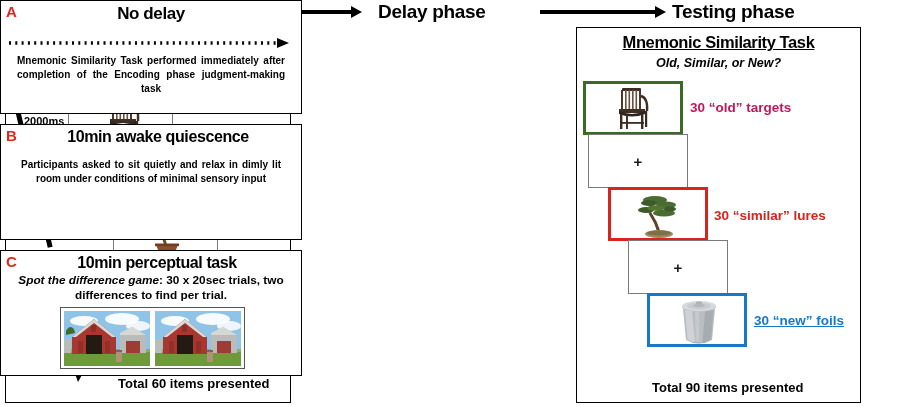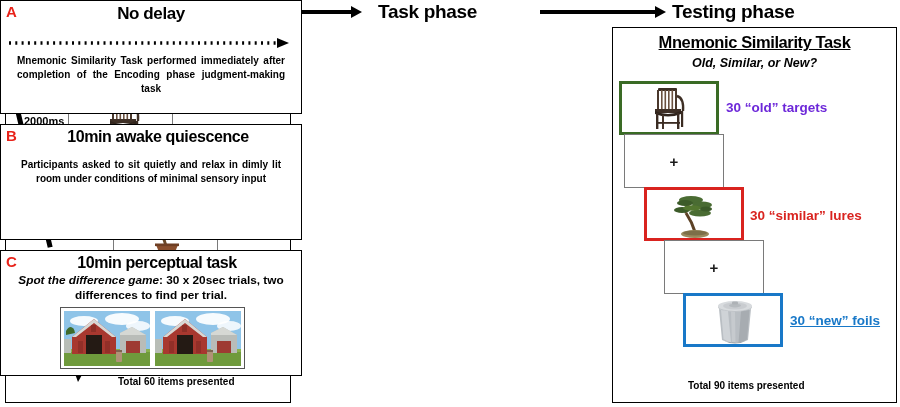--- a/index.html
+++ b/index.html
@@ -49,21 +49,21 @@
   
   .panel {
     position: absolute;
     border: 1.5px solid #000;
     background: #fff;
     box-sizing: border-box;
   }
   .panel-left   { left: 5px;   top: 27px; width: 286px; height: 376px; }
   .panel-mid    { left: 299px; top: 27px; width: 302px; height: 376px;
                   border: none; }
-  .panel-right  { left: 612px; top: 27px; width: 285px; height: 376px; }
+  .panel-right  { left: 576px; top: 27px; width: 285px; height: 376px; }
 
   .panel-heading {
     text-align: center;
     font-size: 16.5px; font-weight: bold;
     text-decoration: underline;
     letter-spacing: -0.4px;
     margin-top: 5px;
     white-space: nowrap;
   }
   .panel-sub {
@@ -91,27 +91,27 @@
   .timing-label {
     position: absolute;
     font-size: 11px; font-weight: bold;
     white-space: nowrap;
   }
   .count-label {
     position: absolute;
     font-size: 13.5px; font-weight: bold;
     white-space: nowrap;
   }
-  .count-green { color: #6d28d9; }
+  .count-green { color: #be185d; }
   .count-red   { color: #d9231f; }
   .count-blue  { color: #1878c8; text-decoration: underline; }
 
   .total-label {
     position: absolute;
-    font-size: 10px; font-weight: bold;
+    font-size: 13px; font-weight: bold;
     white-space: nowrap;
   }
 
   
   .diag-arrow { position: absolute; left: 0px; top: 80px; width: 90px; height: 280px; }
 
   
   .sub {
     position: absolute;
     border: 1.5px solid #000;
@@ -170,21 +170,21 @@
 <body>
 
 <div class="figure">
 
   <div class="phase-header">
     <div class="phase-title ph-encoding">Encoding phase</div>
     <div class="arrow-h arrow1">
       <div class="shaft"></div>
         <div class="head"></div>
     </div>
-    <div class="phase-title ph-delay">Task phase</div>
+    <div class="phase-title ph-delay">Delay phase</div>
     <div class="arrow-h arrow2">
       <div class="shaft"></div>
         <div class="head"></div>
     </div>
     <div class="phase-title ph-testing">Testing phase</div>
   </div>
 
   <div class="panel panel-left">
     <div class="panel-heading">Judgment-making task</div>
     <div class="panel-sub">Indoors or Outdoors?</div>

